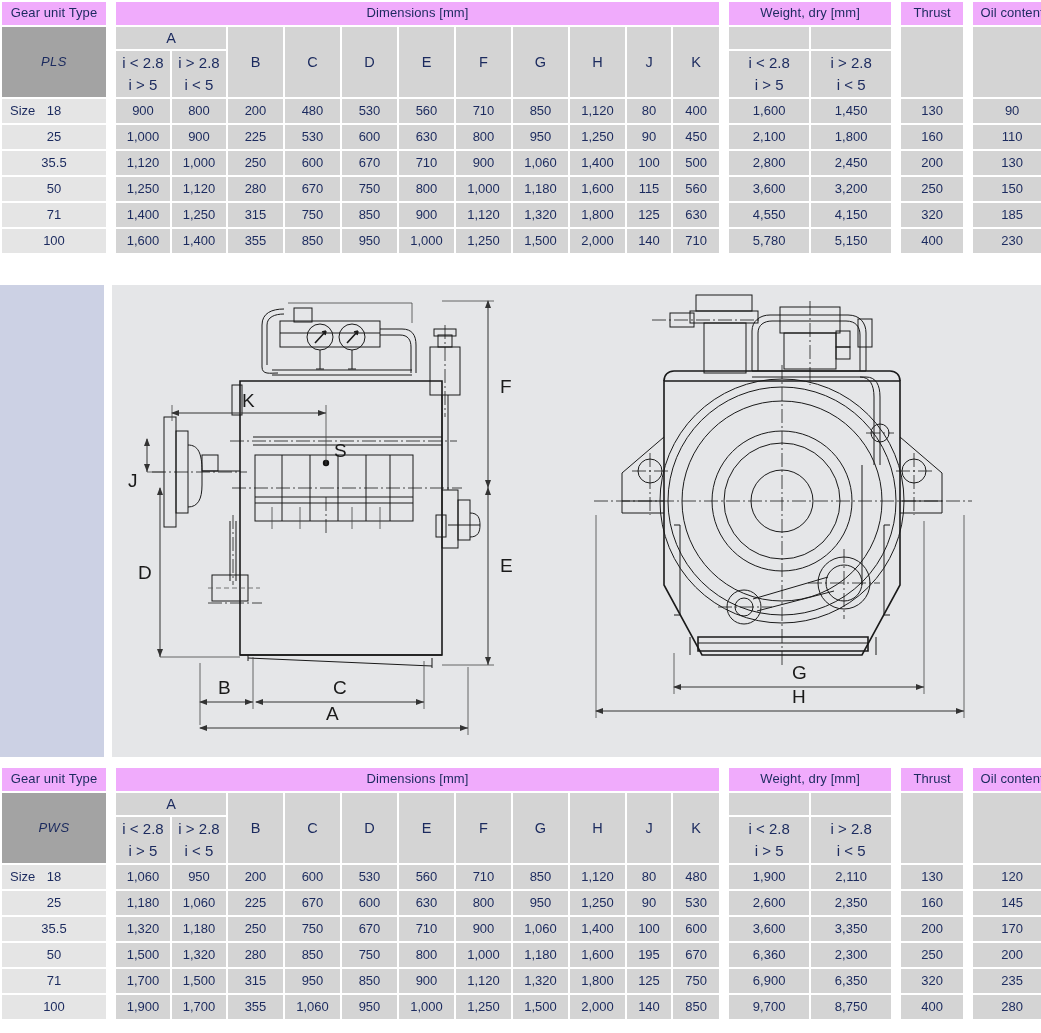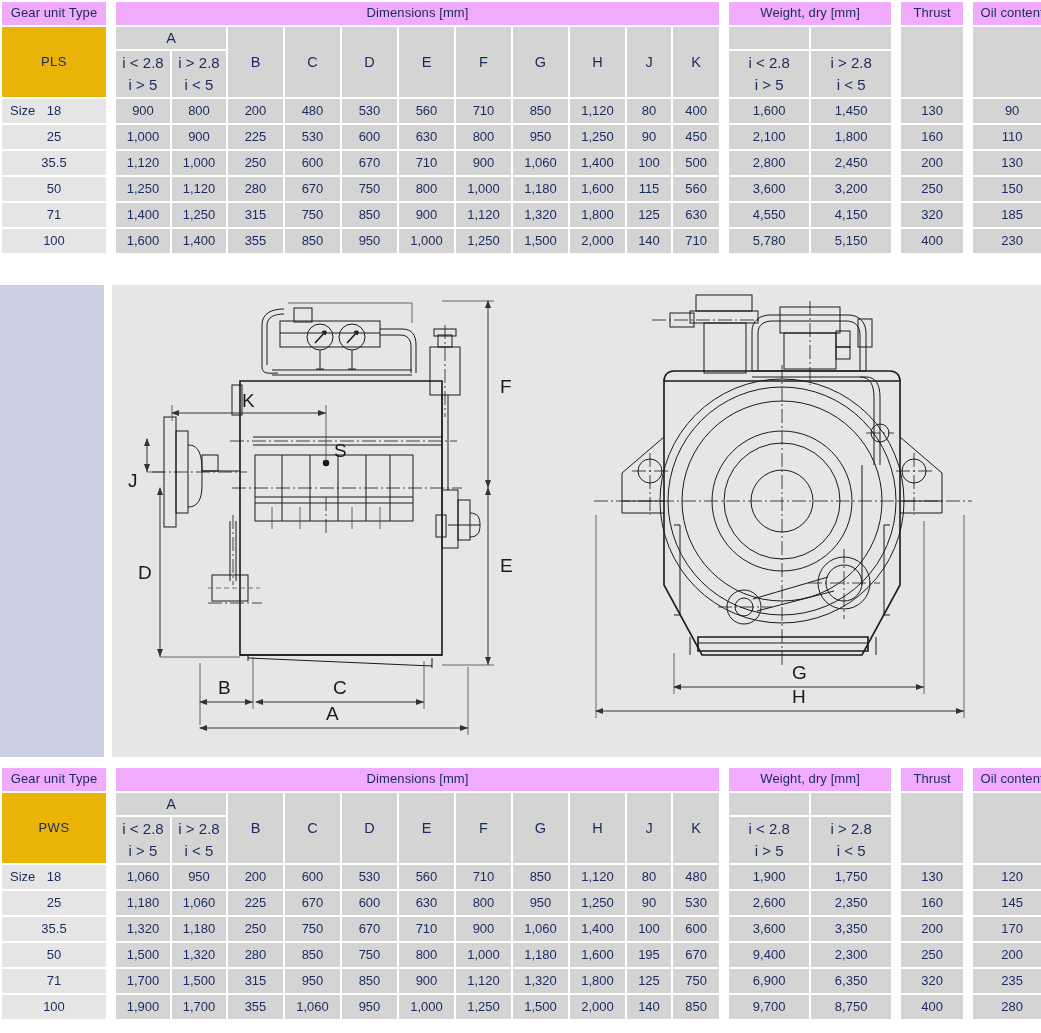--- a/index.html
+++ b/index.html
@@ -33,27 +33,28 @@
   .band{
     background:#f0abfc;
     color:#16254f;
     font-weight:bold;
     font-size:13.5px;
     height:23px;
     letter-spacing:.1px;
   }
   
   .typecell{
-    background:#eab308;
+    background:#a3a3a3;
     color:#ffffff;
     font-weight:bold;
     font-size:27px;
     text-align:left;
     padding-left:11px;
     letter-spacing:.5px;
+    font-style:italic;
   }
   
   .sub{
     background:#d4d4d4;
     color:#1b2a5e;
     font-size:14px;
   }
   .sub.letter{height:22px;font-size:14.5px;}
   .sub.ratio{
     height:46px;font-size:15px;line-height:1.45;
@@ -630,21 +631,21 @@
         <td class="dat">600</td>
         <td class="dat">530</td>
         <td class="dat">560</td>
         <td class="dat">710</td>
         <td class="dat">850</td>
         <td class="dat">1,120</td>
         <td class="dat">80</td>
         <td class="dat">480</td>
         <td class="gapcol"></td>
         <td class="dat">1,900</td>
-        <td class="dat">1,750</td>
+        <td class="dat">2,110</td>
         <td class="gapcol"></td>
         <td class="dat">130</td>
         <td class="gapcol"></td>
         <td class="dat">120</td>
       </tr>
       <tr>
         <td class="sizecell">25</td>
         <td class="gapcol"></td>
         <td class="dat">1,180</td>
         <td class="dat">1,060</td>
@@ -695,21 +696,21 @@
         <td class="dat">280</td>
         <td class="dat">850</td>
         <td class="dat">750</td>
         <td class="dat">800</td>
         <td class="dat">1,000</td>
         <td class="dat">1,180</td>
         <td class="dat">1,600</td>
         <td class="dat">195</td>
         <td class="dat">670</td>
         <td class="gapcol"></td>
-        <td class="dat">9,400</td>
+        <td class="dat">6,360</td>
         <td class="dat">2,300</td>
         <td class="gapcol"></td>
         <td class="dat">250</td>
         <td class="gapcol"></td>
         <td class="dat">200</td>
       </tr>
       <tr>
         <td class="sizecell">71</td>
         <td class="gapcol"></td>
         <td class="dat">1,700</td>

